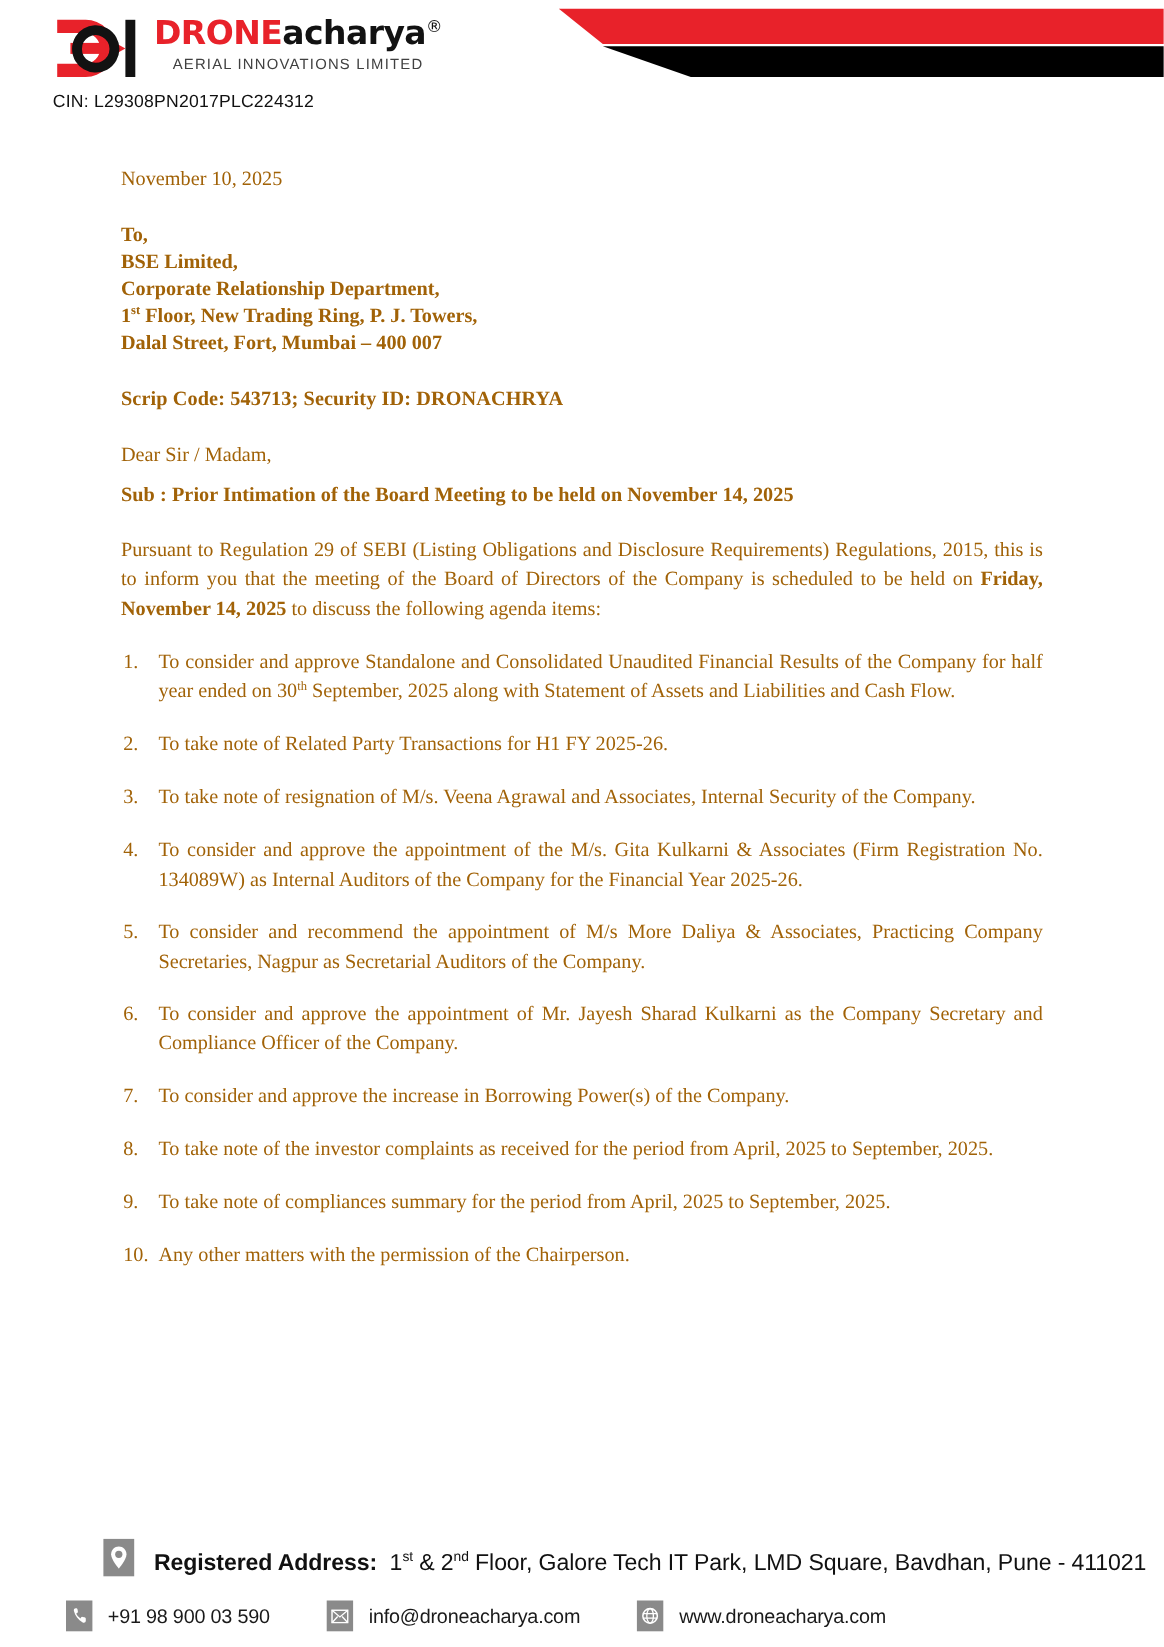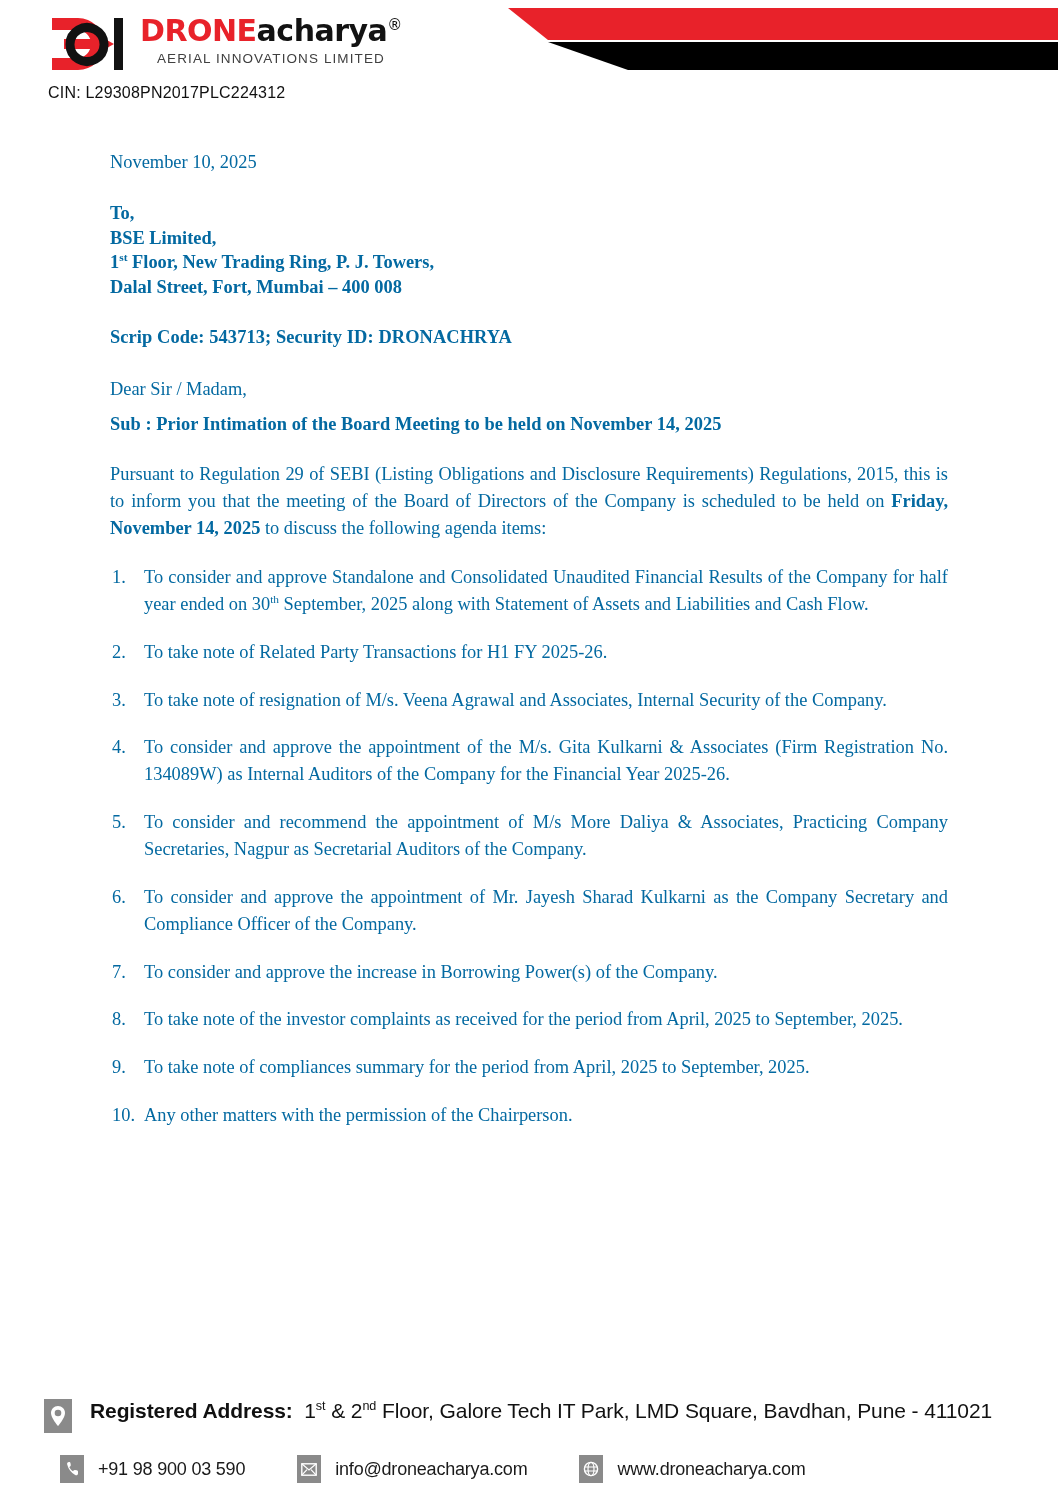--- a/index.html
+++ b/index.html
@@ -82,21 +82,21 @@
   }
 
   
   .letter-body {
     position: absolute;
     left: 110px;
     top: 150px;
     width: 838px;
     font-size: 18.4px;
     line-height: 1.38;
-    color: #0369a1;
+    color: #a16207;
   }
 
   .date-line { margin-bottom: 26px; }
 
   .addressee { margin-bottom: 26px; font-weight: bold; }
   .addressee div { line-height: 1.33; }
 
   .scrip-line {
     font-weight: bold;
     margin-bottom: 26px;
@@ -150,22 +150,22 @@
   .letter-footer {
     position: absolute;
     left: 0;
     bottom: 0;
     width: 100%;
     padding-bottom: 14px;
   }
 
   .address-row {
     display: flex;
-    align-items: flex-start;
-    padding-left: 44px;
+    align-items: flex-end;
+    padding-left: 94px;
     margin-bottom: 22px;
   }
 
   .icon-tile {
     width: 28px;
     height: 34px;
     background: #8a8a8a;
     flex: none;
     display: flex;
     align-items: center;
@@ -245,22 +245,23 @@
   <div class="cin-line">CIN: L29308PN2017PLC224312</div>
 </div>
 
 <div class="letter-body">
 
   <div class="date-line">November 10, 2025</div>
 
   <div class="addressee">
     <div>To,</div>
     <div>BSE Limited,</div>
+    <div>Corporate Relationship Department,</div>
     <div><span>1</span><sup>st</sup><span> Floor, New Trading Ring, P. J. Towers,</span></div>
-    <div>Dalal Street, Fort, Mumbai – 400 008</div>
+    <div>Dalal Street, Fort, Mumbai – 400 007</div>
   </div>
 
   <div class="scrip-line">Scrip Code: 543713; Security ID: DRONACHRYA</div>
 
   <div class="salutation">Dear Sir / Madam,</div>
 
   <div class="subject-line">Sub : Prior Intimation of the Board Meeting to be held on November 14, 2025</div>
 
   <div class="intro-para"><span>Pursuant to Regulation 29 of SEBI (Listing Obligations and Disclosure Requirements) Regulations, 2015, this is to inform you that the meeting of the Board of Directors of the Company is scheduled to be held on </span><b>Friday, November 14, 2025</b><span> to discuss the following agenda items:</span></div>
 

